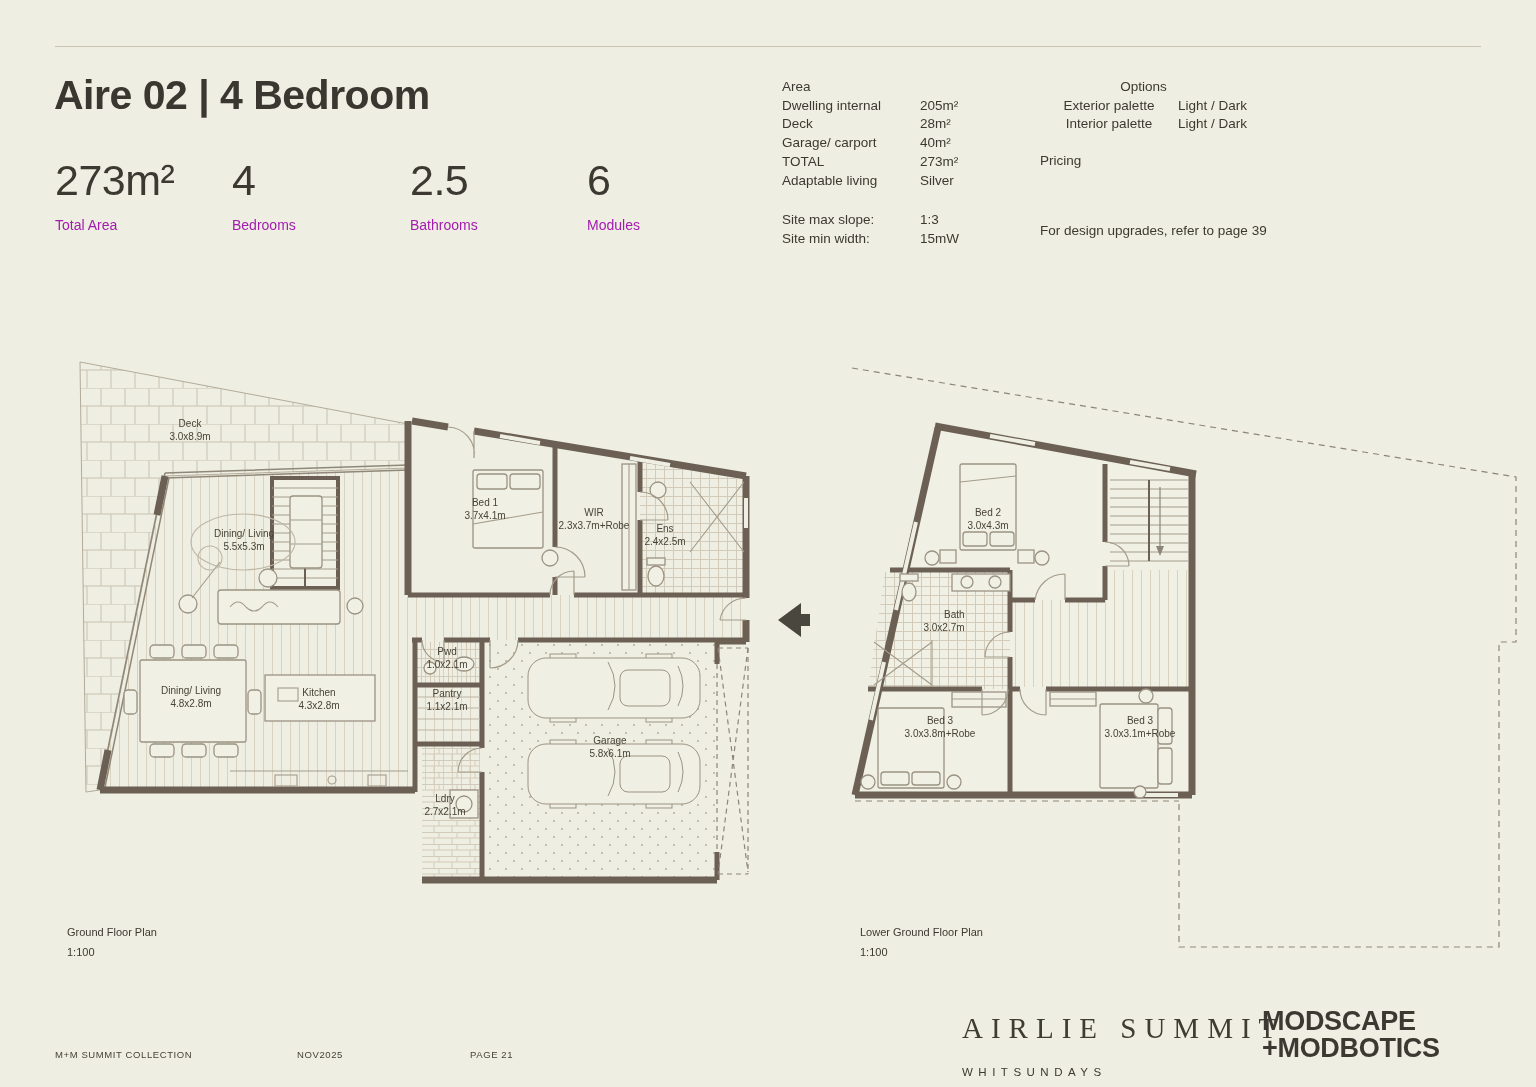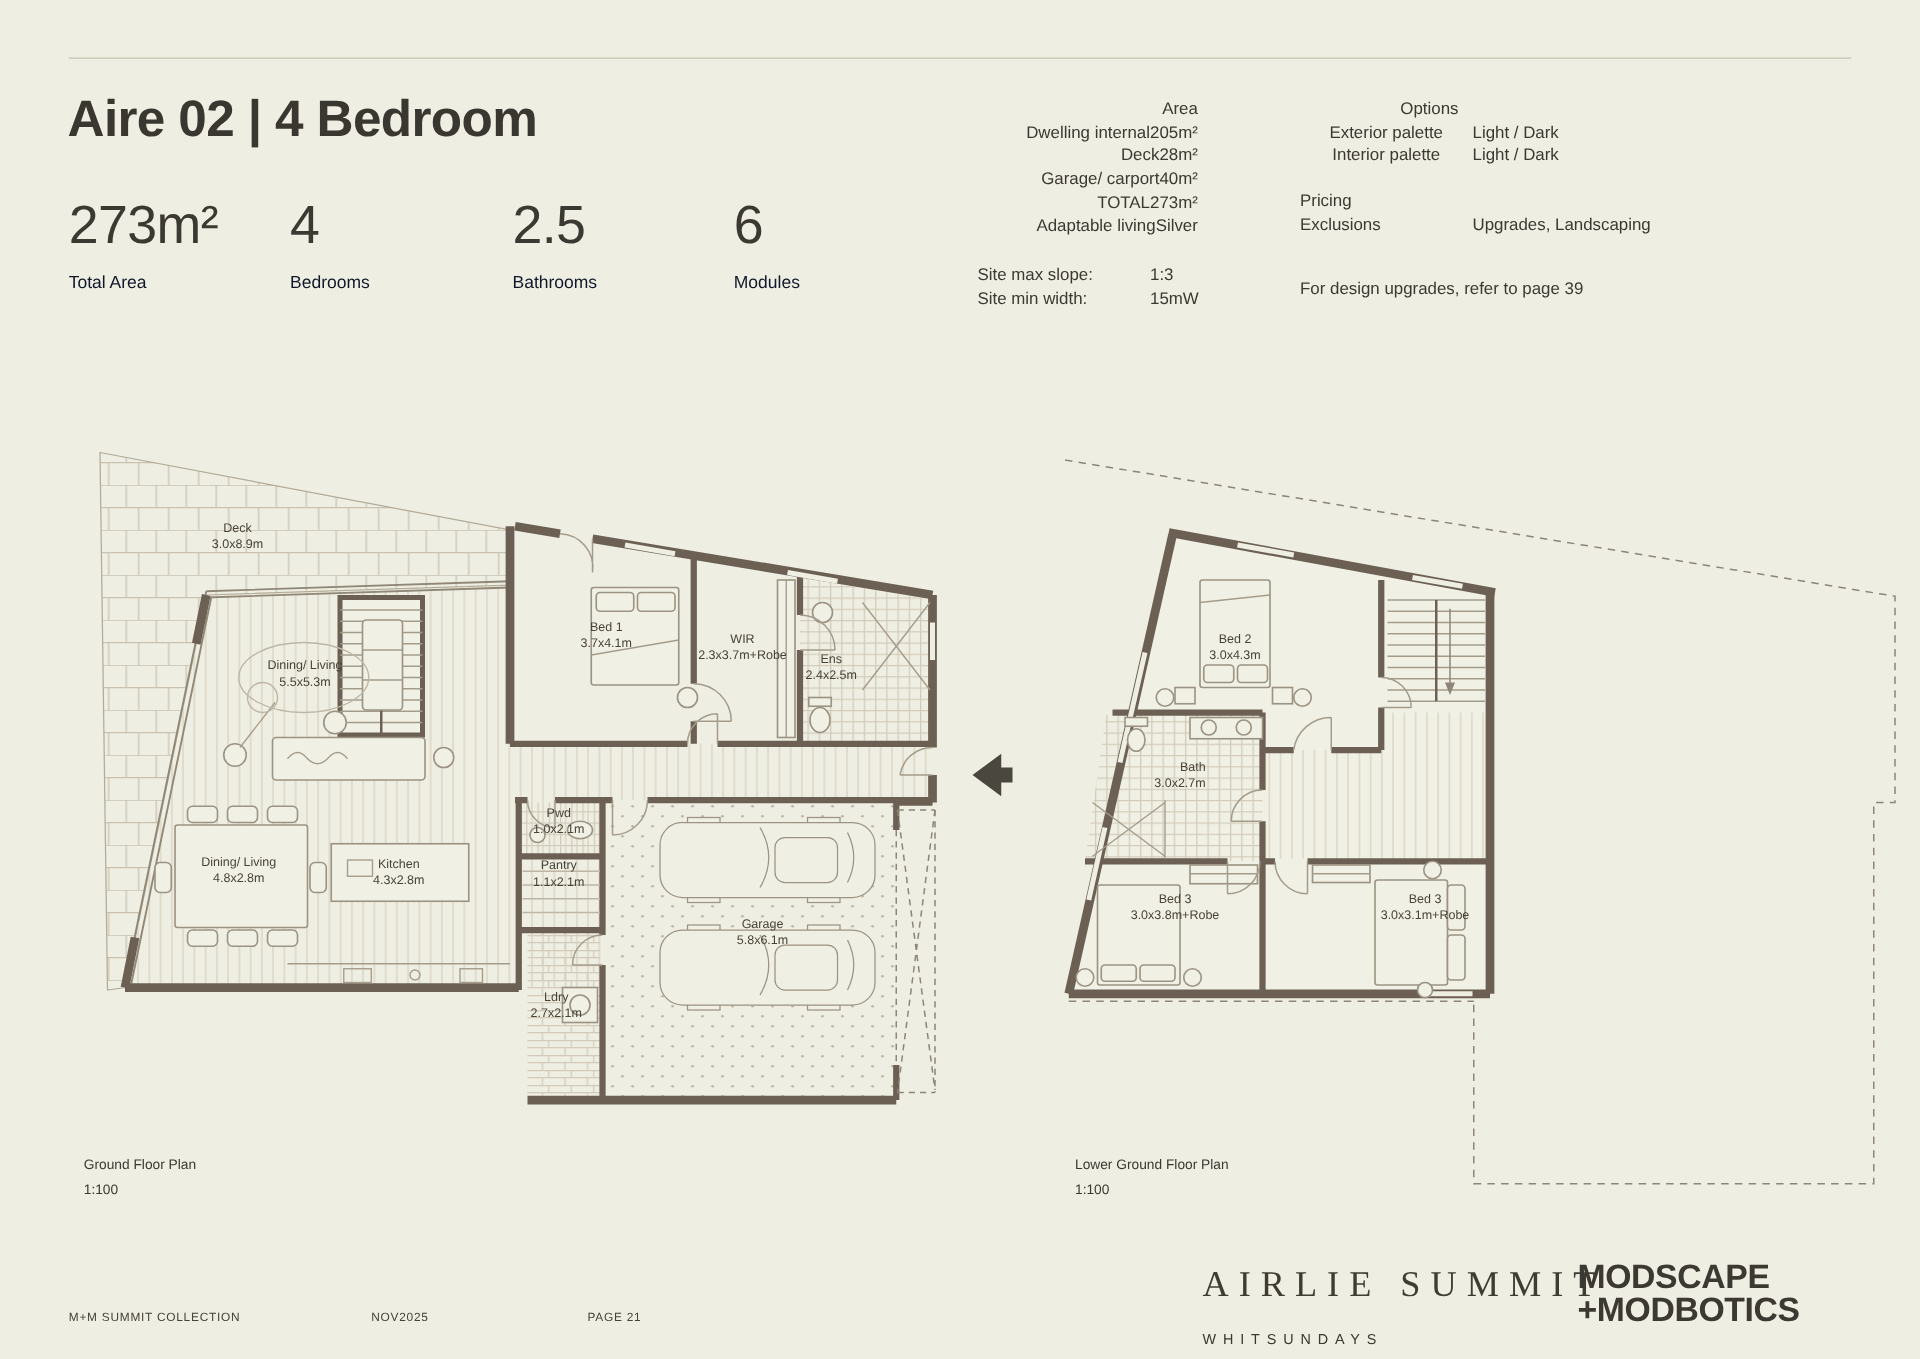--- a/index.html
+++ b/index.html
@@ -7,21 +7,21 @@
     width:1536px;height:1087px;position:relative;overflow:hidden;
     background:#efeee2;color:#3b3931;
     font-family:"Liberation Sans","DejaVu Sans",sans-serif;
     -webkit-font-smoothing:antialiased;
   }
   .abs{position:absolute;}
   #top-rule{left:55px;top:46px;width:1426px;height:1px;background:#c8c3b2;}
   #page-title{left:54px;top:72px;font-size:41px;font-weight:600;letter-spacing:-0.5px;color:#393730;}
   .stat{top:156px;}
   .stat .stat-value{font-size:43px;font-weight:500;color:#3b3931;letter-spacing:-0.5px;}
-  .stat .stat-label{font-size:14px;margin-top:12px;color:#0f172a;}
+  .stat .stat-label{font-size:14px;margin-top:12px;color:#a21caf;}
   .spec{font-size:13.5px;line-height:18.7px;color:#3b3931;white-space:nowrap;}
   .spec .lbl{display:inline-block;width:138px;}
   .spec .note{font-size:11px;}
   .caption{font-size:11px;line-height:20px;color:#3b3931;}
   .plan{position:absolute;}
   .room-label{
     position:absolute;transform:translate(-50%,-50%);
     font-size:10px;line-height:12.5px;text-align:center;color:#474337;white-space:nowrap;
   }
   .footer-small{font-size:9.5px;letter-spacing:0.6px;color:#46433a;top:1049px;}
@@ -47,41 +47,40 @@
 </div>
 <div class="abs stat" style="left:410px;">
   <div class="stat-value">2.5</div>
   <div class="stat-label">Bathrooms</div>
 </div>
 <div class="abs stat" style="left:587px;">
   <div class="stat-value">6</div>
   <div class="stat-label">Modules</div>
 </div>
 
-<div class="abs spec" style="left:782px;top:78px;text-align:right;">
+<div class="abs spec" style="left:782px;top:78px;">
   <div>Area</div>
   <div><span class="lbl">Dwelling internal</span><span>205m²</span></div>
   <div><span class="lbl">Deck</span><span>28m²</span></div>
   <div><span class="lbl">Garage/ carport</span><span>40m²</span></div>
   <div><span class="lbl">TOTAL</span><span>273m²</span></div>
   <div><span class="lbl">Adaptable living</span><span>Silver</span></div>
 </div>
 <div class="abs spec" style="left:782px;top:211px;">
   <div><span class="lbl">Site max slope:</span><span>1:3</span></div>
   <div><span class="lbl">Site min width:</span><span>15mW</span></div>
 </div>
 
 <div class="abs spec" style="left:1040px;top:78px;text-align:center;">
   <div>Options</div>
   <div><span class="lbl">Exterior palette</span><span>Light / Dark</span></div>
   <div><span class="lbl">Interior palette</span><span>Light / Dark</span></div>
 </div>
 <div class="abs spec" style="left:1040px;top:152px;">
   <div>Pricing</div>
-  <div><span class="lbl">Exclusions</span><span>Upgrades, Landscaping</span></div>
 </div>
 <div class="abs spec" style="left:1040px;top:222px;">For design upgrades, refer to page 39</div>
 
 <div class="plan" style="left:70px;top:352px;width:680px;height:560px;">
 <svg width="680" height="560" viewBox="0 0 680 560">
   <defs>
     <pattern id="gBrick" width="24" height="36" patternUnits="userSpaceOnUse">
       <path d="M0,0H24M0,18H24M7,0V18M17,18V36" stroke="#c9c2b0" stroke-width="1" fill="none"></path>
     </pattern>
     <pattern id="gPlank" width="9" height="9" patternUnits="userSpaceOnUse">

